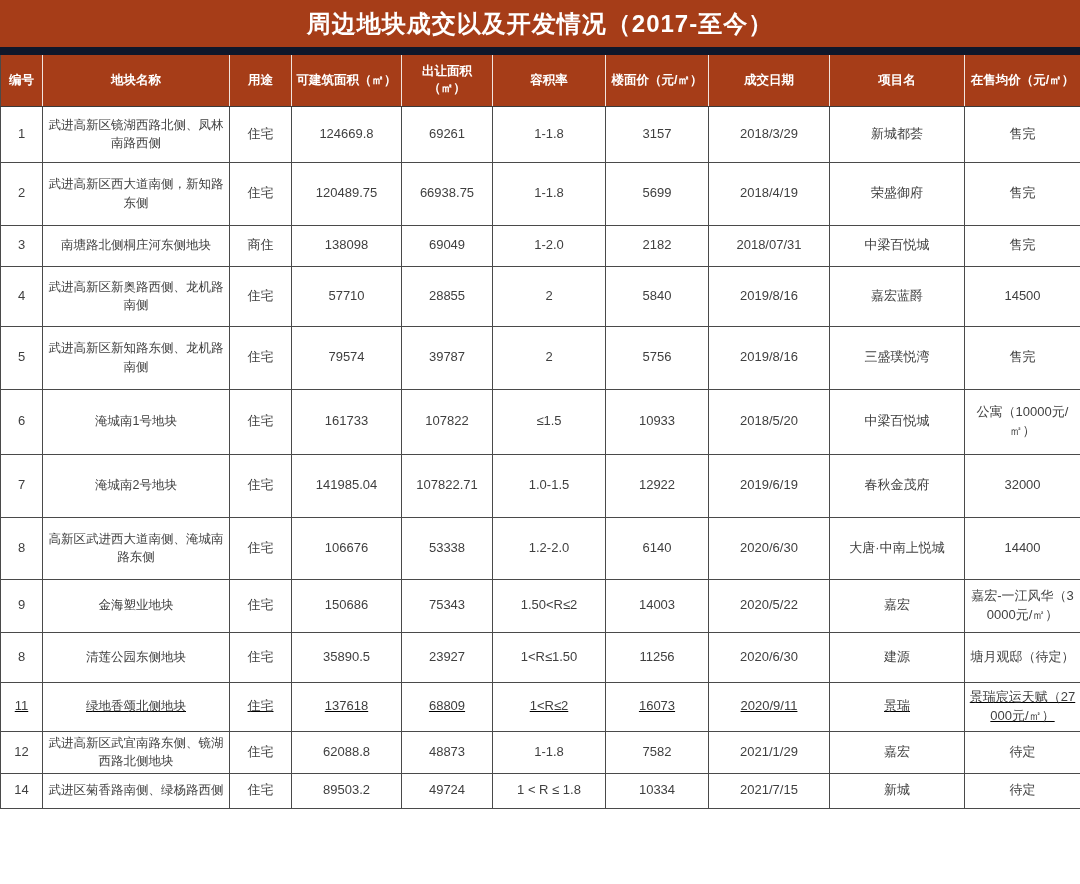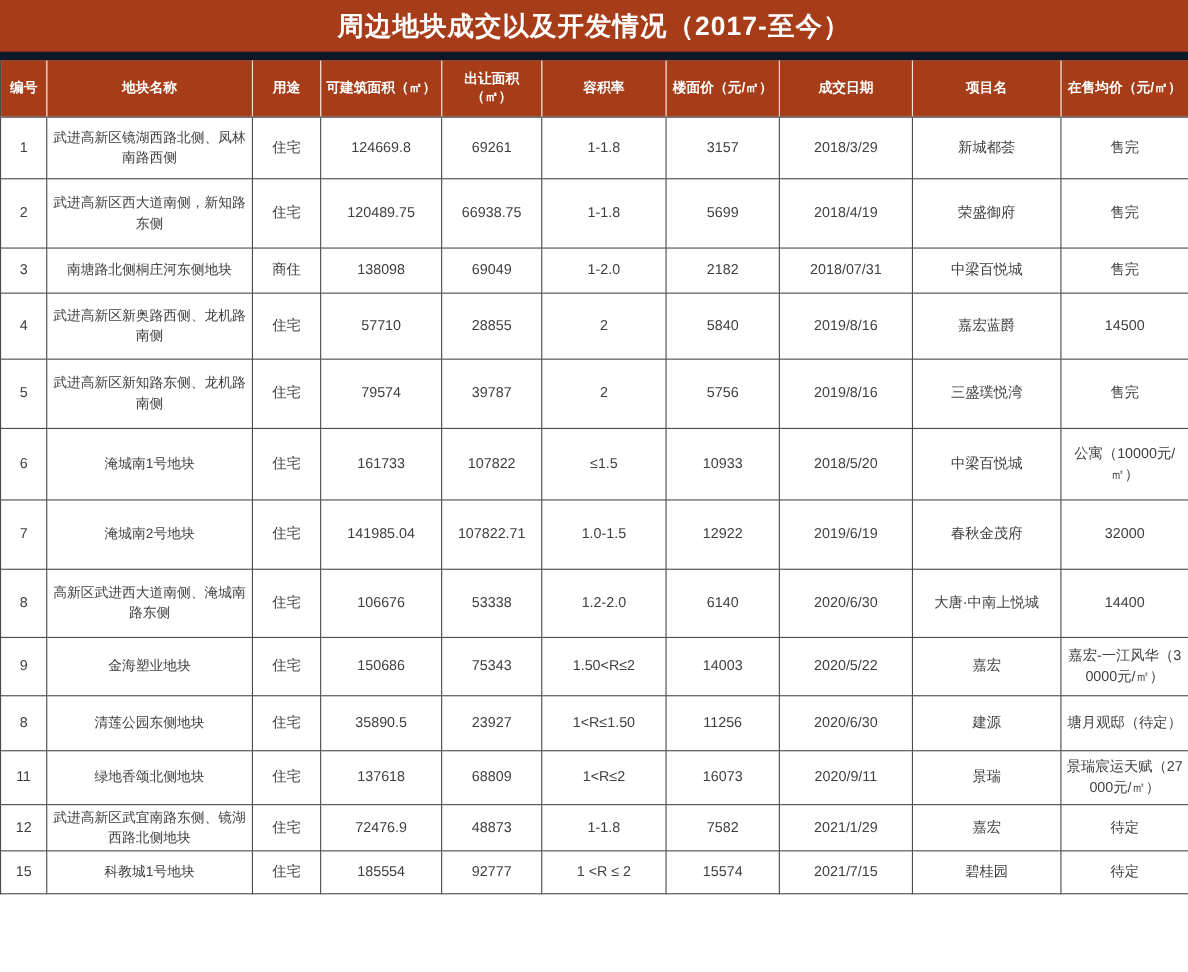--- a/index.html
+++ b/index.html
@@ -223,51 +223,51 @@
           <td class="name-cell">清莲公园东侧地块</td>
           <td>住宅</td>
           <td>35890.5</td>
           <td>23927</td>
           <td>1&lt;R≤1.50</td>
           <td>11256</td>
           <td>2020/6/30</td>
           <td>建源</td>
           <td>塘月观邸（待定）</td>
         </tr>
-        <tr style="height: 49px;">
+        <tr style="height: 49px; text-decoration: underline;">
           <td>11</td>
           <td class="name-cell">绿地香颂北侧地块</td>
           <td>住宅</td>
           <td>137618</td>
           <td>68809</td>
           <td>1&lt;R≤2</td>
           <td>16073</td>
           <td>2020/9/11</td>
           <td>景瑞</td>
           <td>景瑞宸运天赋（27000元/㎡）</td>
         </tr>
         <tr style="height: 42px;">
           <td>12</td>
           <td class="name-cell">武进高新区武宜南路东侧、镜湖西路北侧地块</td>
           <td>住宅</td>
-          <td>72476.9</td>
+          <td>62088.8</td>
           <td>48873</td>
           <td>1-1.8</td>
           <td>7582</td>
           <td>2021/1/29</td>
           <td>嘉宏</td>
           <td>待定</td>
         </tr>
-        <tr style="height: 39px;">
-          <td>15</td>
-          <td class="name-cell">科教城1号地块</td>
-          <td>住宅</td>
-          <td>185554</td>
-          <td>92777</td>
-          <td>1 &lt;R ≤ 2</td>
-          <td>15574</td>
+        <tr style="height: 35px;">
+          <td>14</td>
+          <td class="name-cell">武进区菊香路南侧、绿杨路西侧</td>
+          <td>住宅</td>
+          <td>89503.2</td>
+          <td>49724</td>
+          <td>1 &lt; R ≤ 1.8</td>
+          <td>10334</td>
           <td>2021/7/15</td>
-          <td>碧桂园</td>
+          <td>新城</td>
           <td>待定</td>
         </tr>
       </tbody>
   </table>
 </div>
 
 </body></html>

